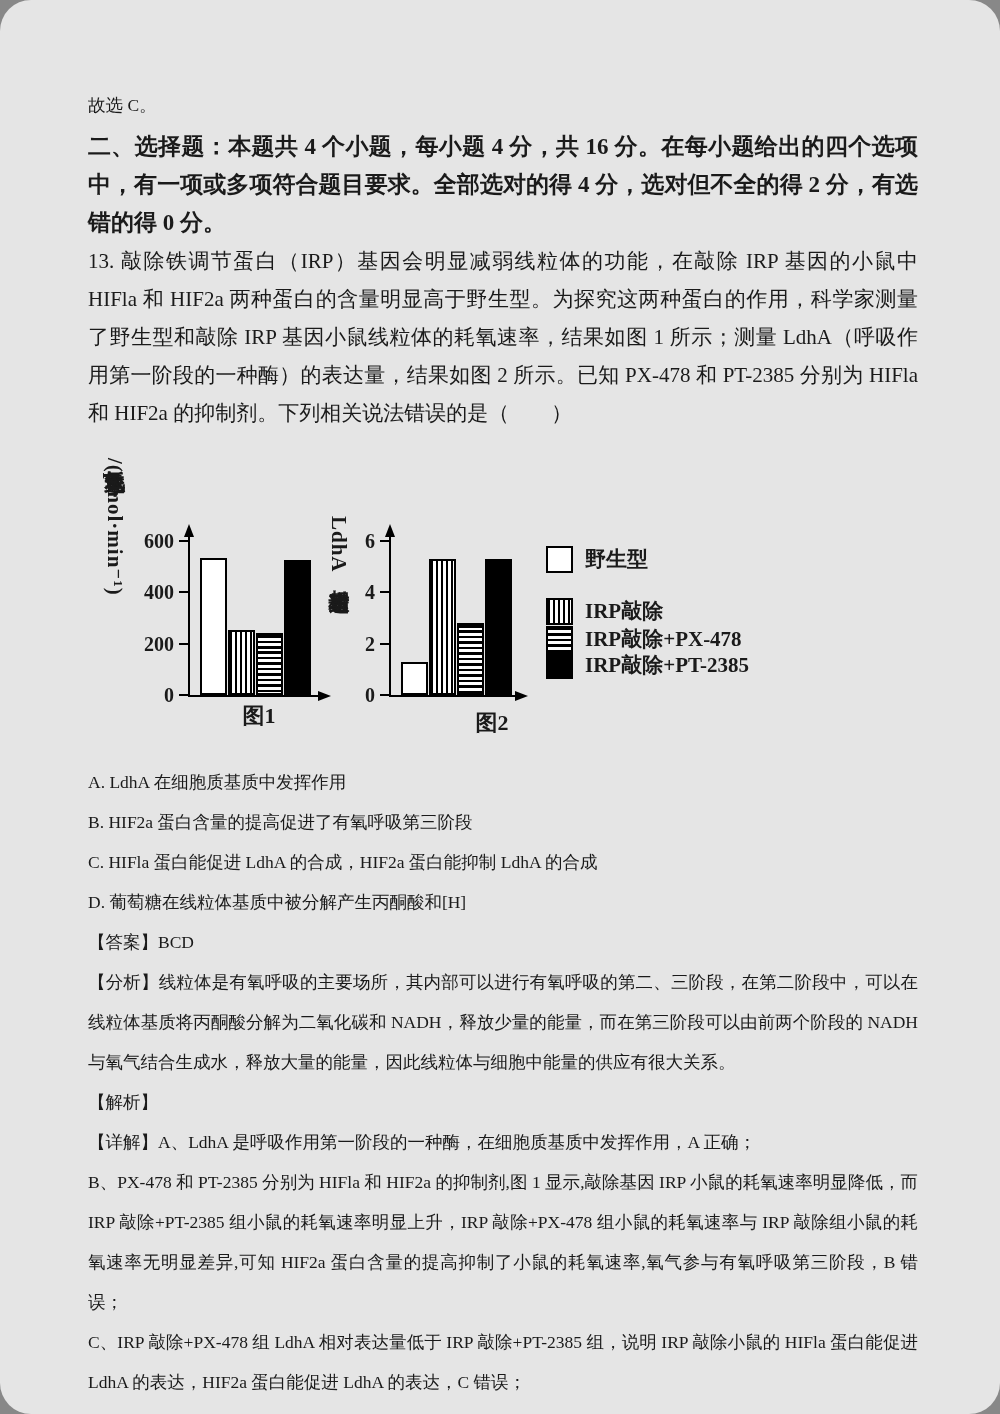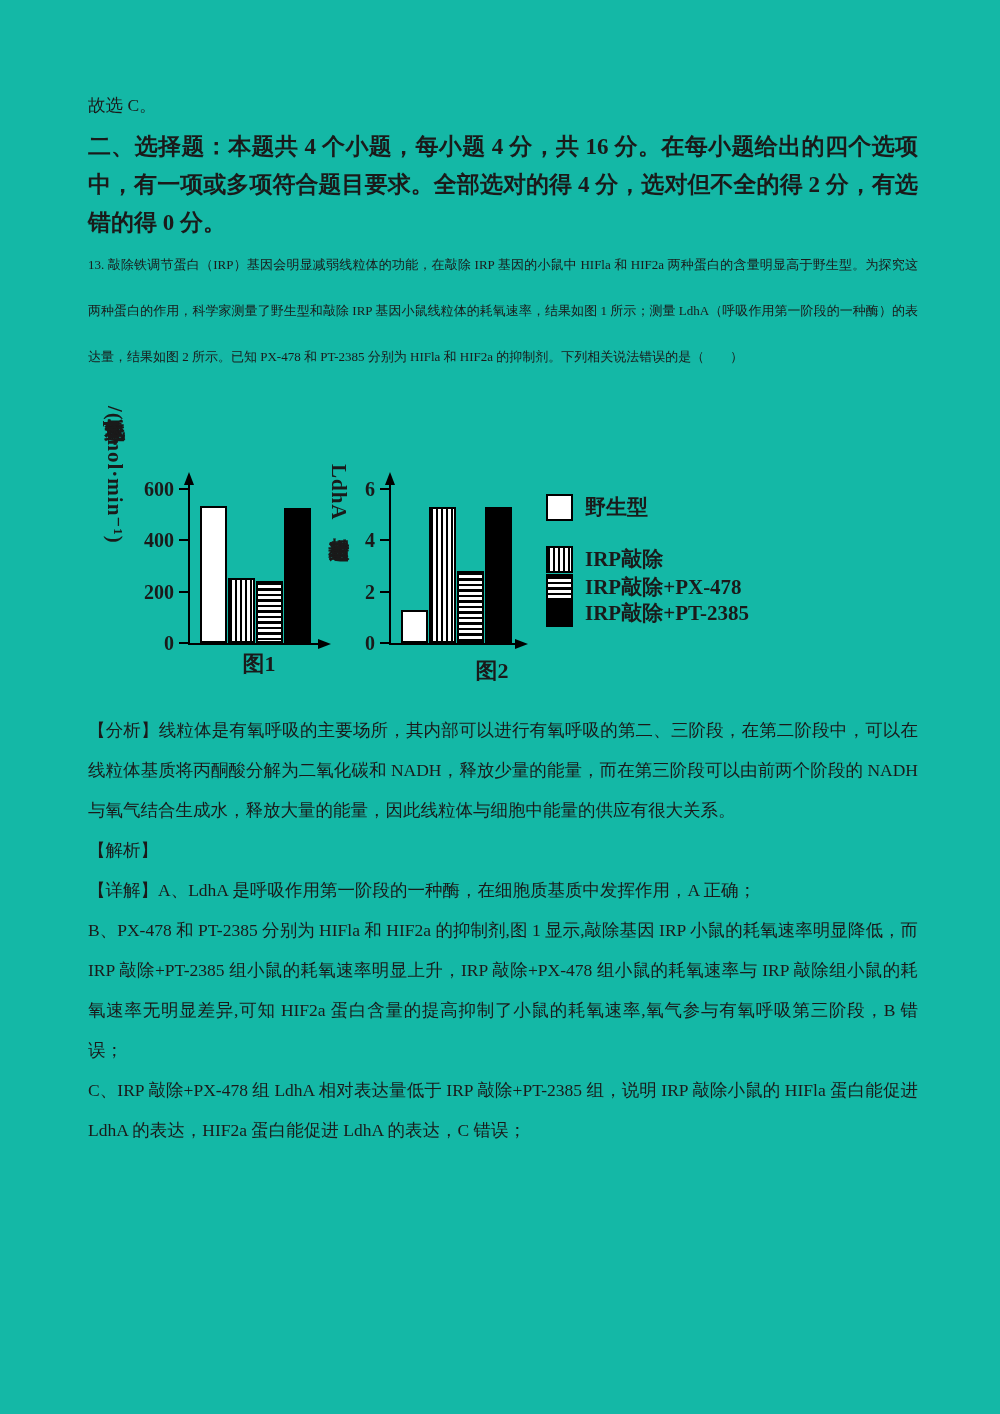--- a/index.html
+++ b/index.html
@@ -1,30 +1,31 @@
 <!DOCTYPE html>
 <html><head>
 <meta charset="utf-8">
 <style>
   html,body{margin:0;padding:0;background:#888;}
   .page{
     position:relative;
     width:1000px;height:1414px;
     margin:0 auto;
-    background:#14b8a6;
+    background:#e5e5e5;
     color:#1a1a1a;
     font-family:"Liberation Serif","DejaVu Serif",serif;
     box-sizing:border-box;
     padding:86px 82px 0 88px;
     overflow:hidden;
+    border-radius:31px;
   }
   .page p{margin:0;}
   .line{font-size:17.5px;line-height:38px;}
   .bold-head{font-size:23px;font-weight:bold;line-height:38px;text-align:justify;}
-  .para{font-size:13px;line-height:46px;text-align:justify;}
+  .para{font-size:21px;line-height:38px;text-align:justify;}
   .opt{font-size:17.5px;line-height:40px;}
   .ans{font-size:17.5px;line-height:40px;text-align:justify;}
 
   
   .figure{position:relative;height:300px;width:1000px;left:-88px;margin:14px 0 16px 0;}
   .figure *{box-sizing:border-box;}
   .axis-y{position:absolute;width:2px;background:#000;}
   .axis-x{position:absolute;height:2px;background:#000;}
   .arrow-up{position:absolute;width:0;height:0;border-left:5px solid transparent;border-right:5px solid transparent;border-bottom:13px solid #000;}
   .arrow-right{position:absolute;width:0;height:0;border-top:5px solid transparent;border-bottom:5px solid transparent;border-left:13px solid #000;}
@@ -107,20 +108,27 @@
           <div class="legend-swatch p-hstripes"></div>
           <div class="legend-label">IRP敲除+PX-478</div>
         </div>
         <div class="legend-item" style="top: 117px; width: 260px;">
           <div class="legend-swatch p-black"></div>
           <div class="legend-label">IRP敲除+PT-2385</div>
         </div>
       </div>
   </div>
 
+  <div style="margin-top:2px;">
+    <p class="opt">A. LdhA 在细胞质基质中发挥作用</p>
+    <p class="opt">B. HIF2a 蛋白含量的提高促进了有氧呼吸第三阶段</p>
+    <p class="opt">C. HIFla 蛋白能促进 LdhA 的合成，HIF2a 蛋白能抑制 LdhA 的合成</p>
+    <p class="opt">D. 葡萄糖在线粒体基质中被分解产生丙酮酸和[H]</p>
+  </div>
 
+  <p class="ans">【答案】BCD</p>
   <p class="ans">【分析】线粒体是有氧呼吸的主要场所，其内部可以进行有氧呼吸的第二、三阶段，在第二阶段中，可以在线粒体基质将丙酮酸分解为二氧化碳和 NADH，释放少量的能量，而在第三阶段可以由前两个阶段的 NADH 与氧气结合生成水，释放大量的能量，因此线粒体与细胞中能量的供应有很大关系。</p>
   <p class="ans">【解析】</p>
   <p class="ans">【详解】A、LdhA 是呼吸作用第一阶段的一种酶，在细胞质基质中发挥作用，A 正确；</p>
   <p class="ans">B、PX-478 和 PT-2385 分别为 HIFla 和 HIF2a 的抑制剂,图 1 显示,敲除基因 IRP 小鼠的耗氧速率明显降低，而 IRP 敲除+PT-2385 组小鼠的耗氧速率明显上升，IRP 敲除+PX-478 组小鼠的耗氧速率与 IRP 敲除组小鼠的耗氧速率无明显差异,可知 HIF2a 蛋白含量的提高抑制了小鼠的耗氧速率,氧气参与有氧呼吸第三阶段，B 错误；</p>
   <p class="ans">C、IRP 敲除+PX-478 组 LdhA 相对表达量低于 IRP 敲除+PT-2385 组，说明 IRP 敲除小鼠的 HIFla 蛋白能促进 LdhA 的表达，HIF2a 蛋白能促进 LdhA 的表达，C 错误；</p>
 
 </div>
 
 </body></html>

